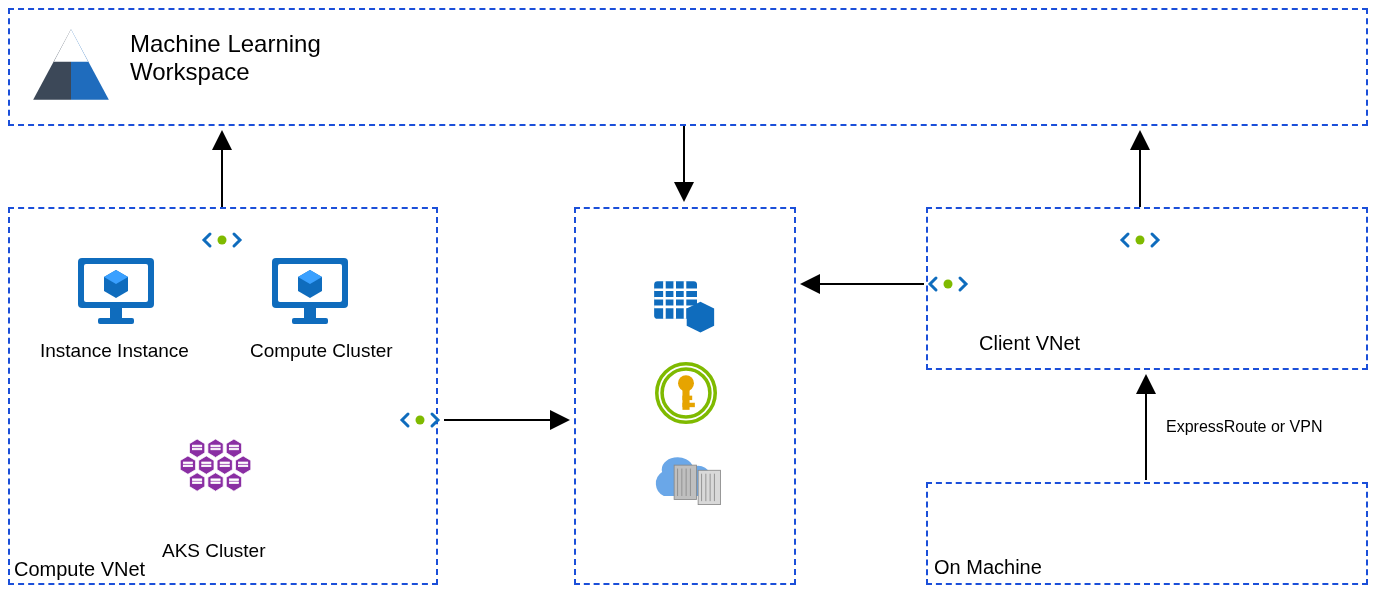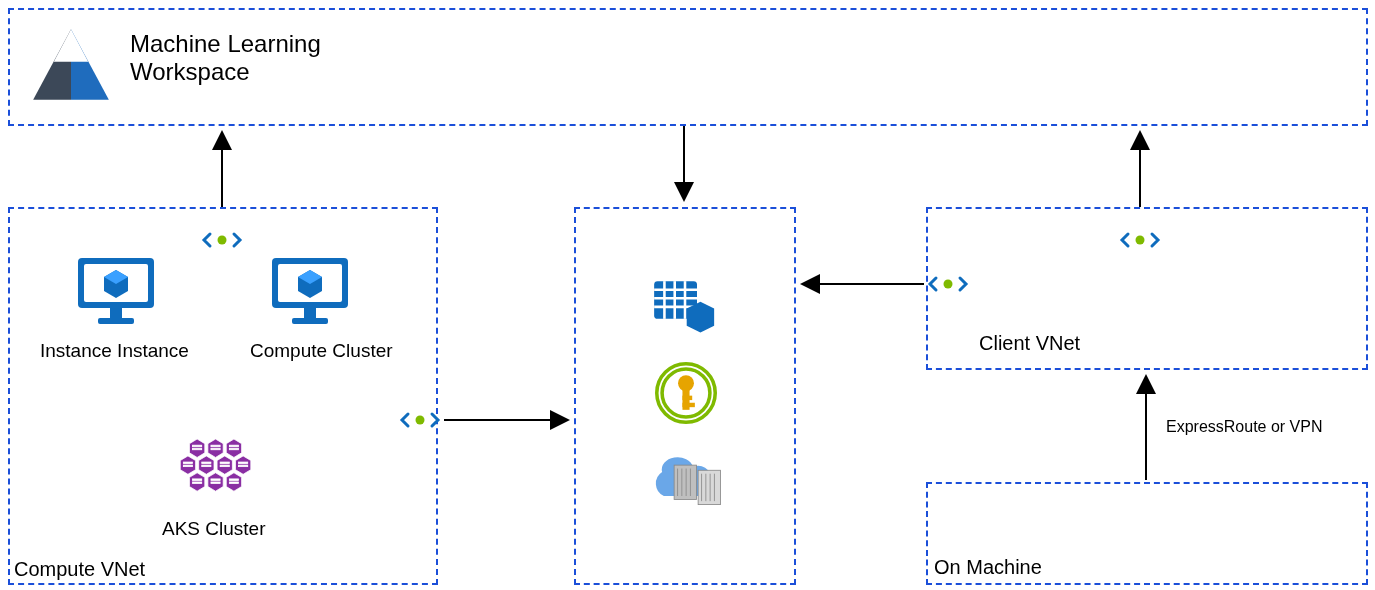--- a/index.html
+++ b/index.html
@@ -142,21 +142,21 @@
           <rect x="-6" y="1" width="12" height="2" fill="#fff"></rect>
         </g>
       <g transform="translate(86,62)">
           <polygon points="0,-11 10,-5 10,7 0,13 -10,7 -10,-5"></polygon>
           <rect x="-6" y="-3" width="12" height="2" fill="#fff"></rect>
           <rect x="-6" y="1" width="12" height="2" fill="#fff"></rect>
         </g>
     </g>
   </svg>
 </div>
-<div class="small-label" style="left:162px; top:518px;">AKS Cluster</div>
+<div class="small-label" style="left:162px; top:540px;">AKS Cluster</div>
 
 <div class="box" style="left:574px; top:207px; width:222px; height:378px;"></div>
 
 <div style="position:absolute; left:650px; top:276px; width:70px; height:60px;">
   <svg viewBox="0 0 80 70" width="70" height="60">
     <rect x="4" y="6" width="50" height="44" rx="4" fill="#0f6cbd"></rect>
     <line x1="4" y1="16" x2="54" y2="16" stroke="#fff" stroke-width="3"></line>
     <line x1="4" y1="26" x2="54" y2="26" stroke="#fff" stroke-width="3"></line>
     <line x1="4" y1="36" x2="54" y2="36" stroke="#fff" stroke-width="3"></line>
     <line x1="16" y1="6" x2="16" y2="50" stroke="#fff" stroke-width="3"></line>

